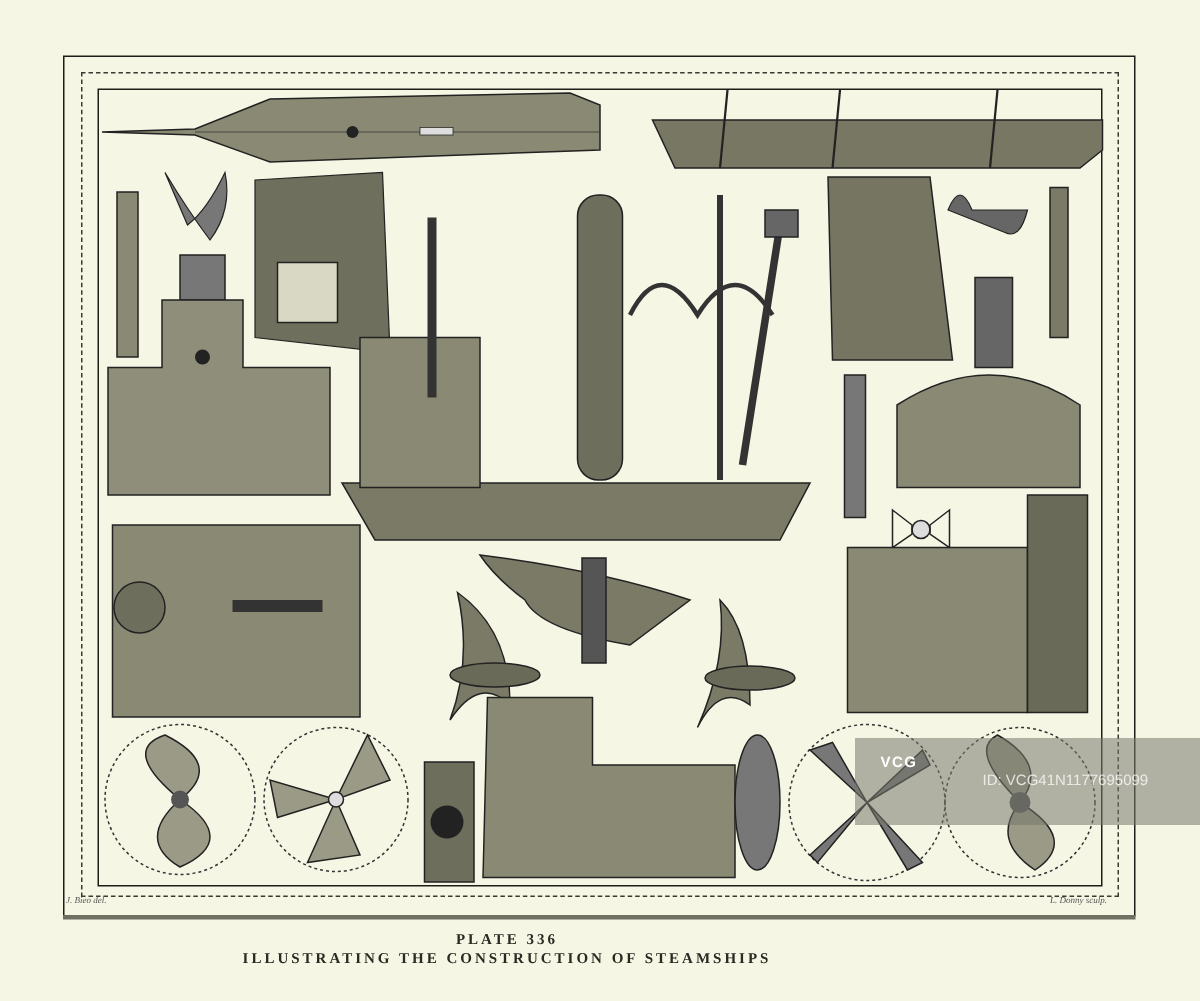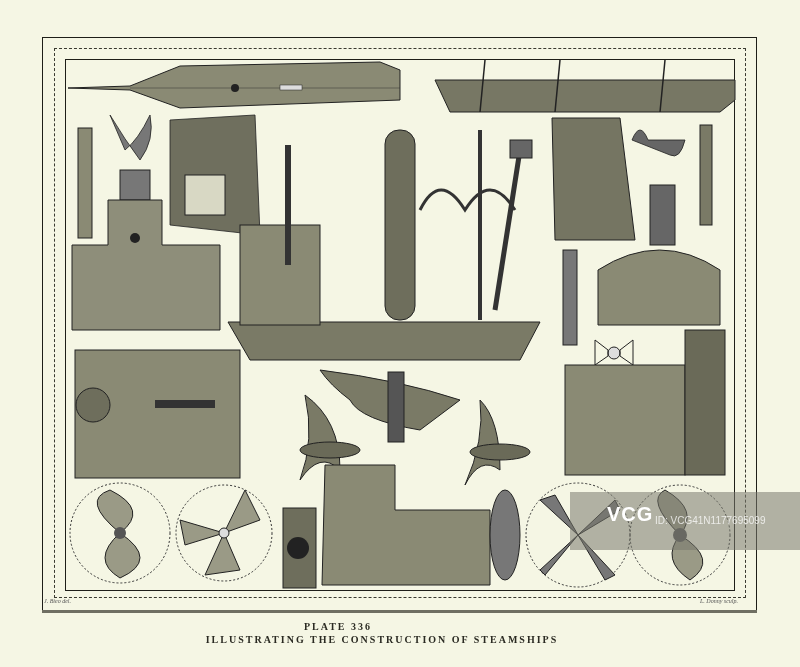--- a/index.html
+++ b/index.html
@@ -4,24 +4,24 @@
 <style>
   html,body{margin:0;padding:0;}
   body{width:800px;height:667px;background:#f5f6e4;position:relative;overflow:hidden;font-family:"Liberation Serif",serif;}
   .frame-outer{position:absolute;left:42px;top:37px;width:713px;height:572px;border:1px solid #1e1e18;}
   .frame-mid{position:absolute;left:54px;top:48px;width:690px;height:548px;border:1px dashed #3a3a30;}
   .frame-inner{position:absolute;left:65px;top:59px;width:668px;height:530px;border:1.5px solid #1e1e18;}
   .baseline{position:absolute;left:42px;top:610px;width:715px;height:3px;background:#6f6f62;}
   .signature{position:absolute;font-size:6px;font-style:italic;color:#555;}
   .caption{position:absolute;left:0;width:676px;text-align:center;color:#2a2a22;letter-spacing:2px;font-weight:bold;}
   .cap1{top:621px;font-size:10px;}
-  .cap2{top:634px;font-size:10px;padding-left:44px;}
+  .cap2{top:634px;font-size:10px;}
   svg{position:absolute;left:0;top:0;}
   .wm{position:absolute;left:570px;top:492px;width:230px;height:58px;background:rgba(120,120,110,0.55);}
-  .wm-logo{position:absolute;left:587px;top:503px;color:#fff;font-family:"Liberation Sans",sans-serif;font-weight:bold;font-size:20px;letter-spacing:1px;margin-left:20px;}
+  .wm-logo{position:absolute;left:587px;top:503px;color:#fff;font-family:"Liberation Sans",sans-serif;font-weight:bold;font-size:10px;letter-spacing:1px;}
   .wm-id{position:absolute;left:655px;top:515px;color:rgba(255,255,255,0.75);font-family:"Liberation Sans",sans-serif;font-size:10px;}
 </style>
 </head>
 <body>
 
 <div class="frame-outer"></div>
 <div class="frame-mid"></div>
 <div class="frame-inner"></div>
 
 <svg width="800" height="667" viewBox="0 0 800 667">

